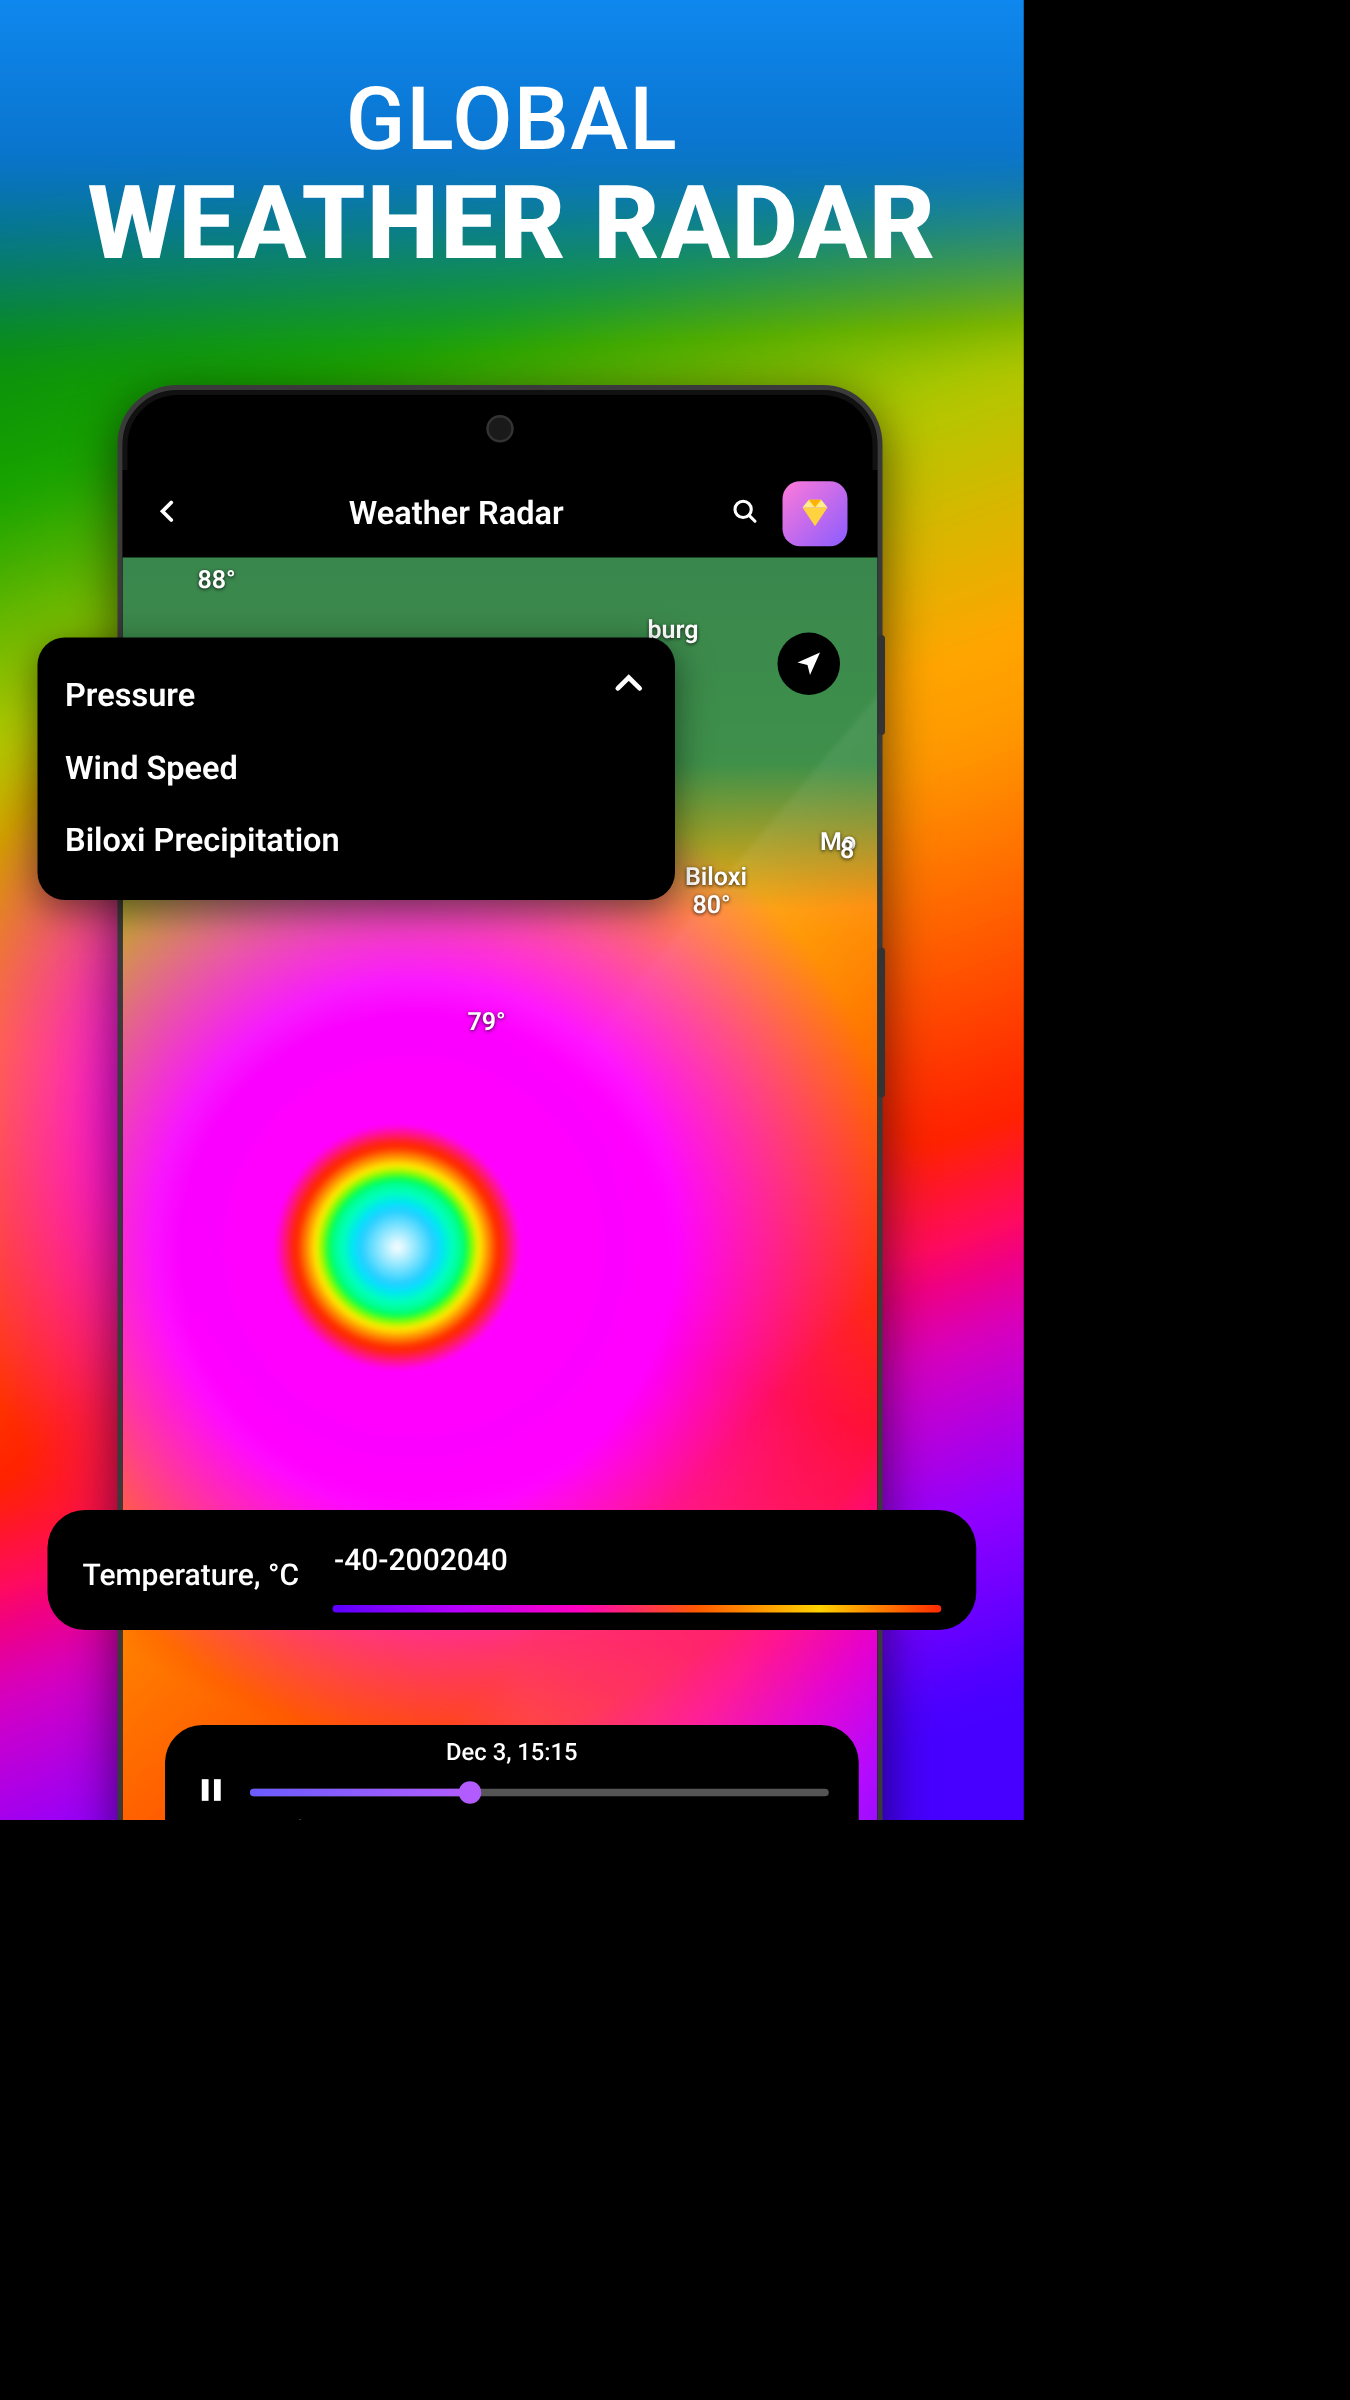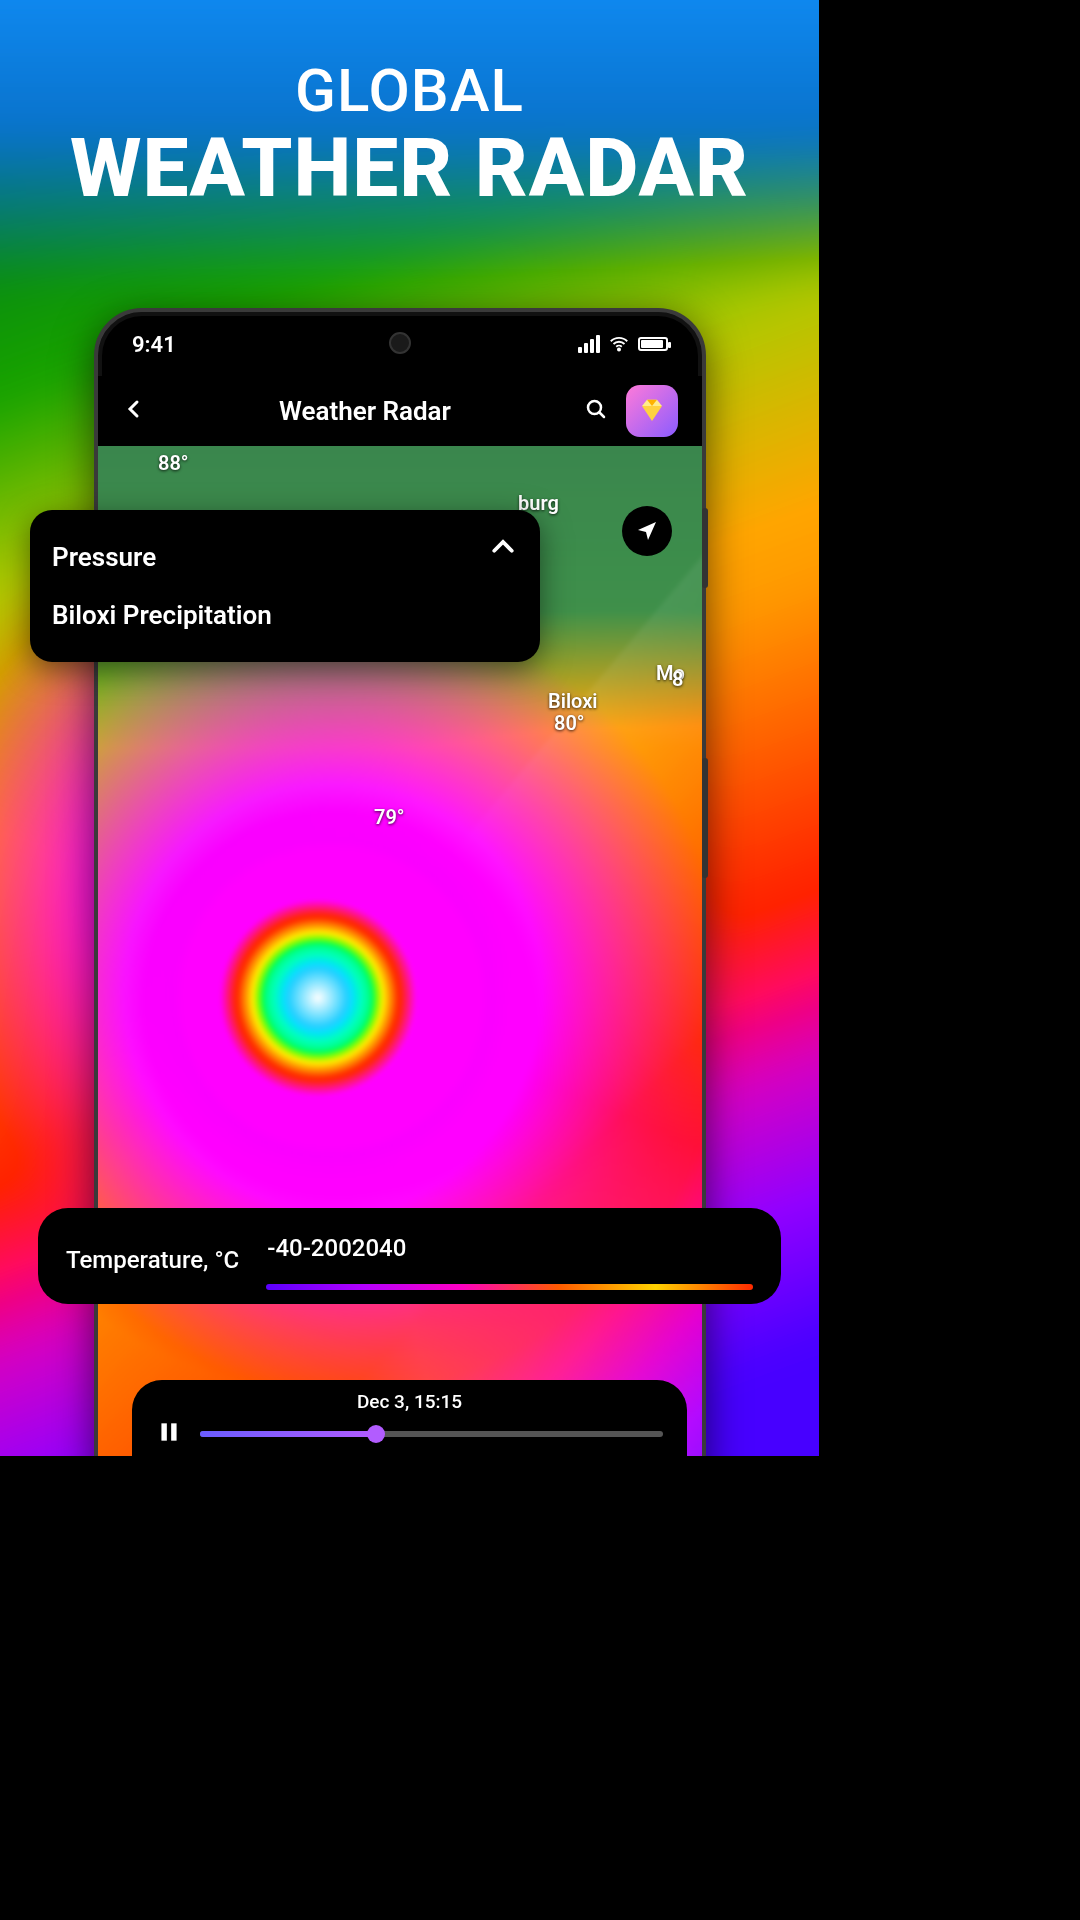--- a/index.html
+++ b/index.html
@@ -14,21 +14,21 @@
     radial-gradient(circle at 40% 58%,#ffffff 0%,rgba(255,255,255,0) 6%),
     
     linear-gradient(180deg,#2a8de0 0%,#1e6fb4 12%,rgba(30,111,180,0) 22%),
     
     linear-gradient(160deg,#0d6b2e 10%,#2e9a1a 25%,#b0c300 35%,#ff9c00 50%,#ff3400 65%,#b000a0 75%,#3e00ff 90%);
   filter:blur(18px) saturate(1.3);
 }
 
 
 .headline{position:absolute;left:0;right:0;top:55px;text-align:center;color:#fff;}
-.headline .line1{font-size:60px;font-weight:500;letter-spacing:1px;}
+.headline .line1{font-size:70px;font-weight:500;letter-spacing:1px;}
 .headline .line2{font-size:82px;font-weight:800;letter-spacing:1px;margin-top:-6px;}
 
 
 .phone{position:absolute;left:94px;top:308px;width:612px;height:1200px;
   border-radius:48px;border:4px solid #3a3a3a;background:#000;
   box-shadow:inset 0 0 0 4px #111,0 10px 40px rgba(0,0,0,.6);overflow:hidden;}
 .side-btn{position:absolute;right:-10px;width:6px;background:#333;border-radius:3px;}
 .side-btn.a{top:200px;height:80px;}
 .side-btn.b{top:450px;height:120px;}
 .camera{position:absolute;left:50%;top:20px;transform:translateX(-50%);
@@ -110,40 +110,20 @@
 <div class="bg"></div>
 
 <div class="headline">
   <div class="line1">GLOBAL</div>
   <div class="line2">WEATHER RADAR</div>
 </div>
 
 <div class="phone">
   <div class="camera"></div>
 
-  <div class="statusbar">
-    <span>9:41</span>
-    <div class="right">
-      <span class="sig">
-          <span></span>
-          <span></span>
-          <span></span>
-          <span></span>
-        </span>
-      <svg class="wifi" viewBox="0 0 24 24" fill="none" stroke="#fff" stroke-width="2">
-          <path d="M3 9c5-5 13-5 18 0"></path>
-          <path d="M6 12c3.3-3.3 8.7-3.3 12 0"></path>
-          <path d="M9 15c1.7-1.7 4.3-1.7 6 0"></path>
-          <circle cx="12" cy="18" r="1.2" fill="#fff"></circle>
-        </svg>
-      <span class="batt">
-          <i></i>
-        </span>
-    </div>
-  </div>
 
   <div class="app-header">
     <span class="back">
       <svg viewBox="0 0 24 24" fill="none" stroke-width="3" stroke-linecap="round">
           <path d="M15 5l-7 7 7 7"></path>
         </svg>
     </span>
     <span class="title">Weather Radar</span>
     <div class="hdr-right">
       <span class="search">
@@ -184,20 +164,21 @@
 <div class="side-btn b" style="left:702px;top:758px"></div>
 
 <div class="layers">
   <span class="chevron">
     <svg viewBox="0 0 24 24" fill="none" stroke-width="3" stroke-linecap="round">
         <path d="M5 15l7-7 7 7"></path>
       </svg>
   </span>
   <div id="layer-rows">
       <div class="row">Pressure</div>
+      <div class="row">Wind Speed</div>
       <div class="row">Biloxi Precipitation</div>
     </div>
 </div>
 
 <div class="legend">
   <div class="legend-top">
     <span class="legend-title">Temperature, °C</span>
     <div class="legend-ticks" id="legend-ticks">
         <span>-40</span>
         <span>-20</span>

